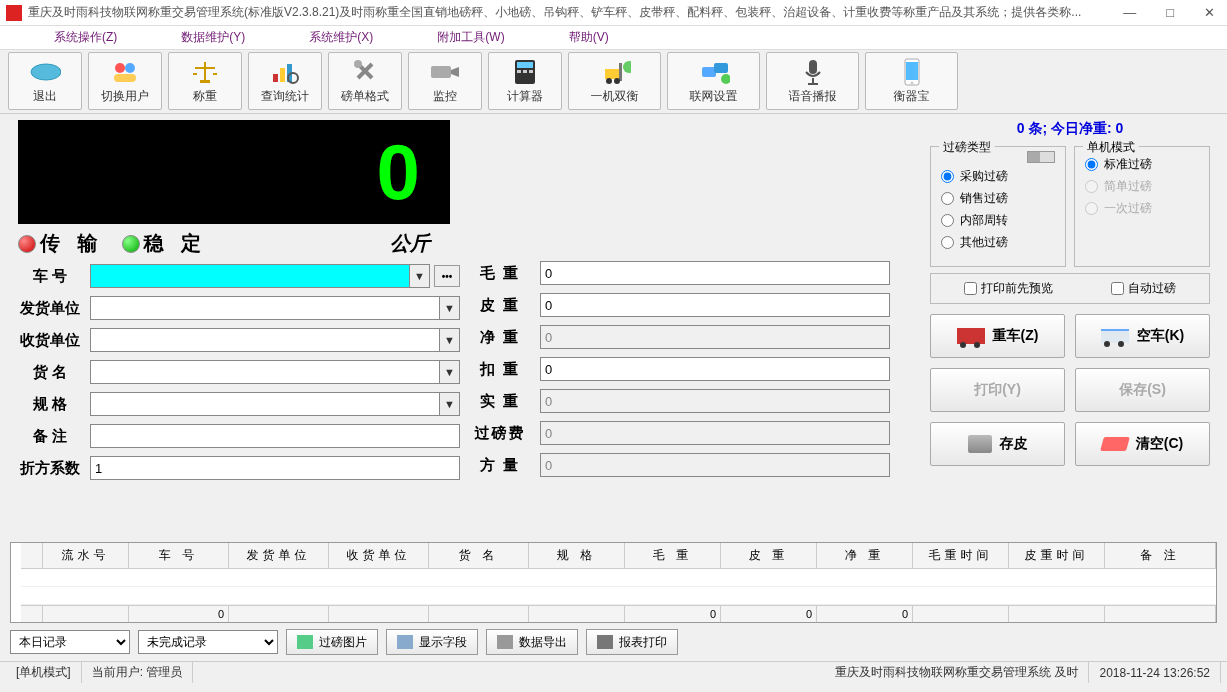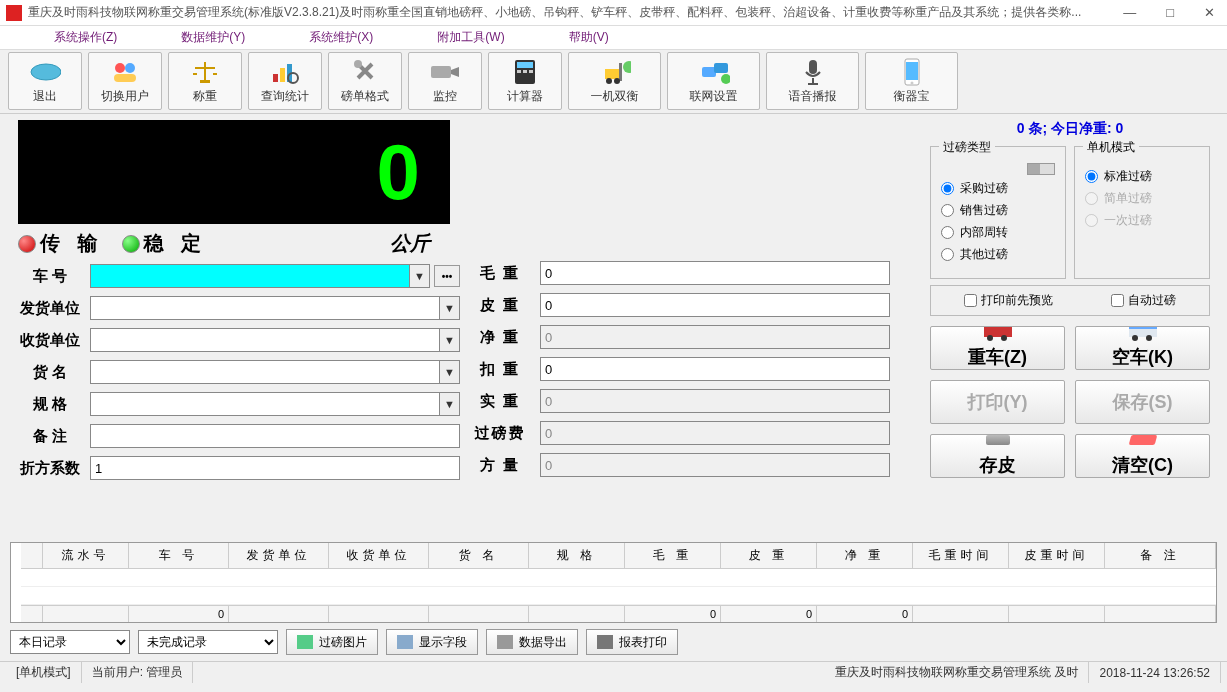--- a/index.html
+++ b/index.html
@@ -40,36 +40,36 @@
 .dropbtn { width: 20px; height: 24px; border: 1px solid #888; border-left: none; background: #eee; color: #333; font-size: 11px; display: flex; align-items: center; justify-content: center; cursor: pointer; }
 .dotbtn { width: 26px; height: 22px; border: 1px solid #999; background: #eee; margin-left: 4px; font-size: 10px; font-weight: bold; cursor: pointer; display: flex; align-items: center; justify-content: center; }
 
 .midform { margin-top: 140px; }
 .midform .formrow { margin-top: 6px; }
 .midform .formlbl { width: 80px; font-size: 15px; letter-spacing: 2px; }
 .midform .forminput { width: 350px; flex: none; background: #fff; }
 .midform .forminput.ro { background: #f0f0f0; color: #888; }
 
 .summary { color: #00d; font-size: 14px; font-weight: bold; text-align: center; margin-bottom: 8px; }
-.groupbox { border: 1px solid #bbb; padding: 16px 10px 10px 10px; position: relative; margin-bottom: 6px; background: #f0f0f0; }
+.groupbox { border: 1px solid #bbb; padding: 4px 10px 10px 10px; position: relative; margin-bottom: 6px; background: #f0f0f0; }
 .groupbox .gblbl { position: absolute; top: -8px; left: 8px; background: #f0f0f0; padding: 0 4px; font-size: 12px; }
 .groups { display: flex; gap: 8px; }
 .groups fieldset { flex: 1; }
 .radio-row { display: flex; align-items: center; margin: 5px 0; font-size: 12px; }
 .radio-row input { margin-right: 6px; }
 .radio-row.disabled { color: #aaa; }
 .toggleind { width: 28px; height: 12px; border: 1px solid #999; background: #ddd; margin-left: auto; position: relative; }
 .toggleind::after { content: ''; position: absolute; width: 12px; height: 10px; background: #aaa; left: 0; top: 0; }
 
 .checkrow { display: flex; justify-content: space-around; padding: 6px 4px; border: 1px solid #bbb; background: #f0f0f0; margin-bottom: 10px; }
 .checkrow label { font-size: 12px; display: flex; align-items: center; }
 .checkrow input { margin-right: 4px; }
 
 .btngrid { display: grid; grid-template-columns: 1fr 1fr; gap: 10px; }
-.bigbtn { height: 44px; border: 1px solid #aaa; background: linear-gradient(#fff, #e8e8e8); display: flex; align-items: center; justify-content: center; font-size: 18px; font-weight: bold; cursor: pointer; border-radius: 2px; gap: 8px; flex-direction: column; }
+.bigbtn { height: 44px; border: 1px solid #aaa; background: linear-gradient(#fff, #e8e8e8); display: flex; align-items: center; justify-content: center; font-size: 14px; font-weight: bold; cursor: pointer; border-radius: 2px; gap: 8px; }
 .bigbtn.disabled { color: #aaa; }
 .truck-red { width: 28px; height: 16px; background: #c33; position: relative; }
 .truck-red::after { content: ''; position: absolute; bottom: -4px; left: 3px; width: 6px; height: 6px; background: #333; border-radius: 50%; box-shadow: 14px 0 #333; }
 .truck-blue { width: 28px; height: 14px; background: #e0e8f0; border-top: 2px solid #6af; position: relative; }
 .truck-blue::after { content: ''; position: absolute; bottom: -4px; left: 3px; width: 6px; height: 6px; background: #333; border-radius: 50%; box-shadow: 14px 0 #333; }
 .disk-icon { width: 24px; height: 18px; background: linear-gradient(#bbb, #888); border-radius: 2px; }
 .eraser-icon { width: 26px; height: 14px; background: #f66; transform: skewX(-15deg); border-radius: 2px; }
 
 .grid { margin: 8px 10px 0 10px; border: 1px solid #999; background: #fff; padding-left: 10px; }
 .gridhead { display: flex; background: #f4f4f4; border-bottom: 1px solid #ccc; }

